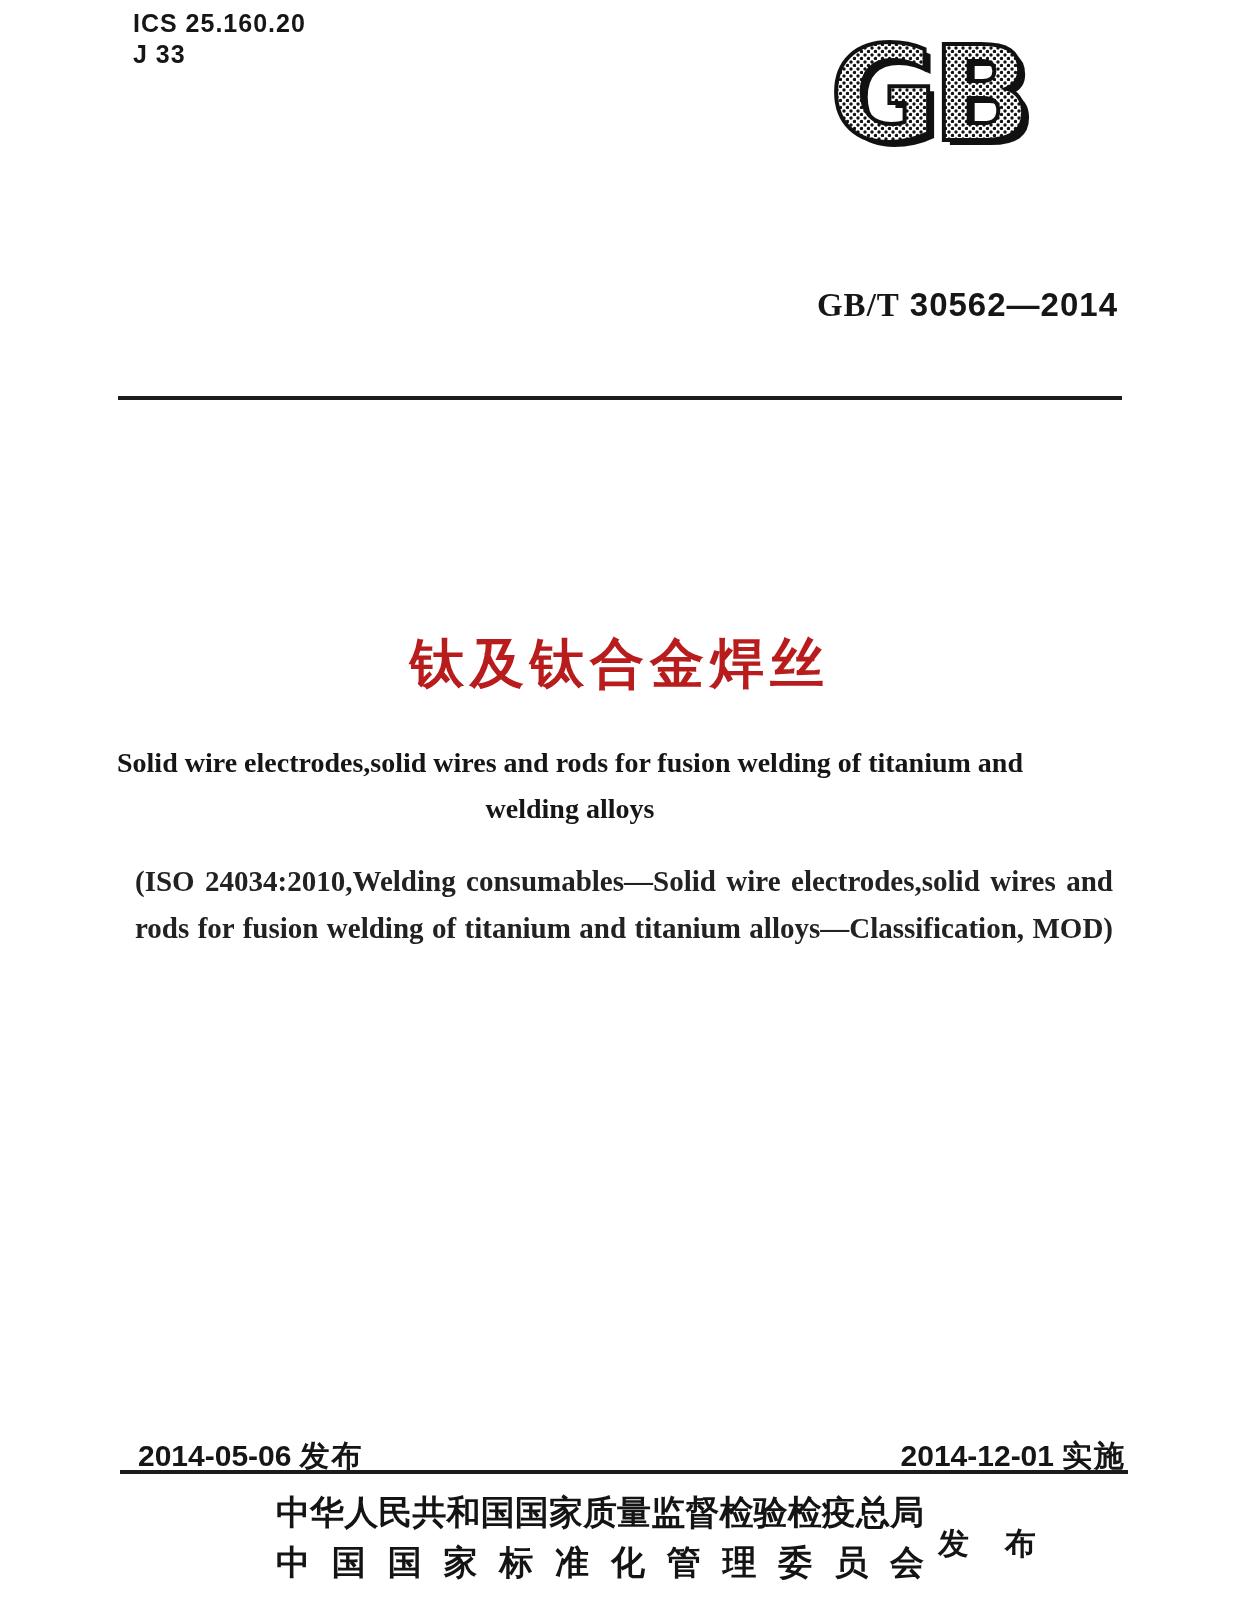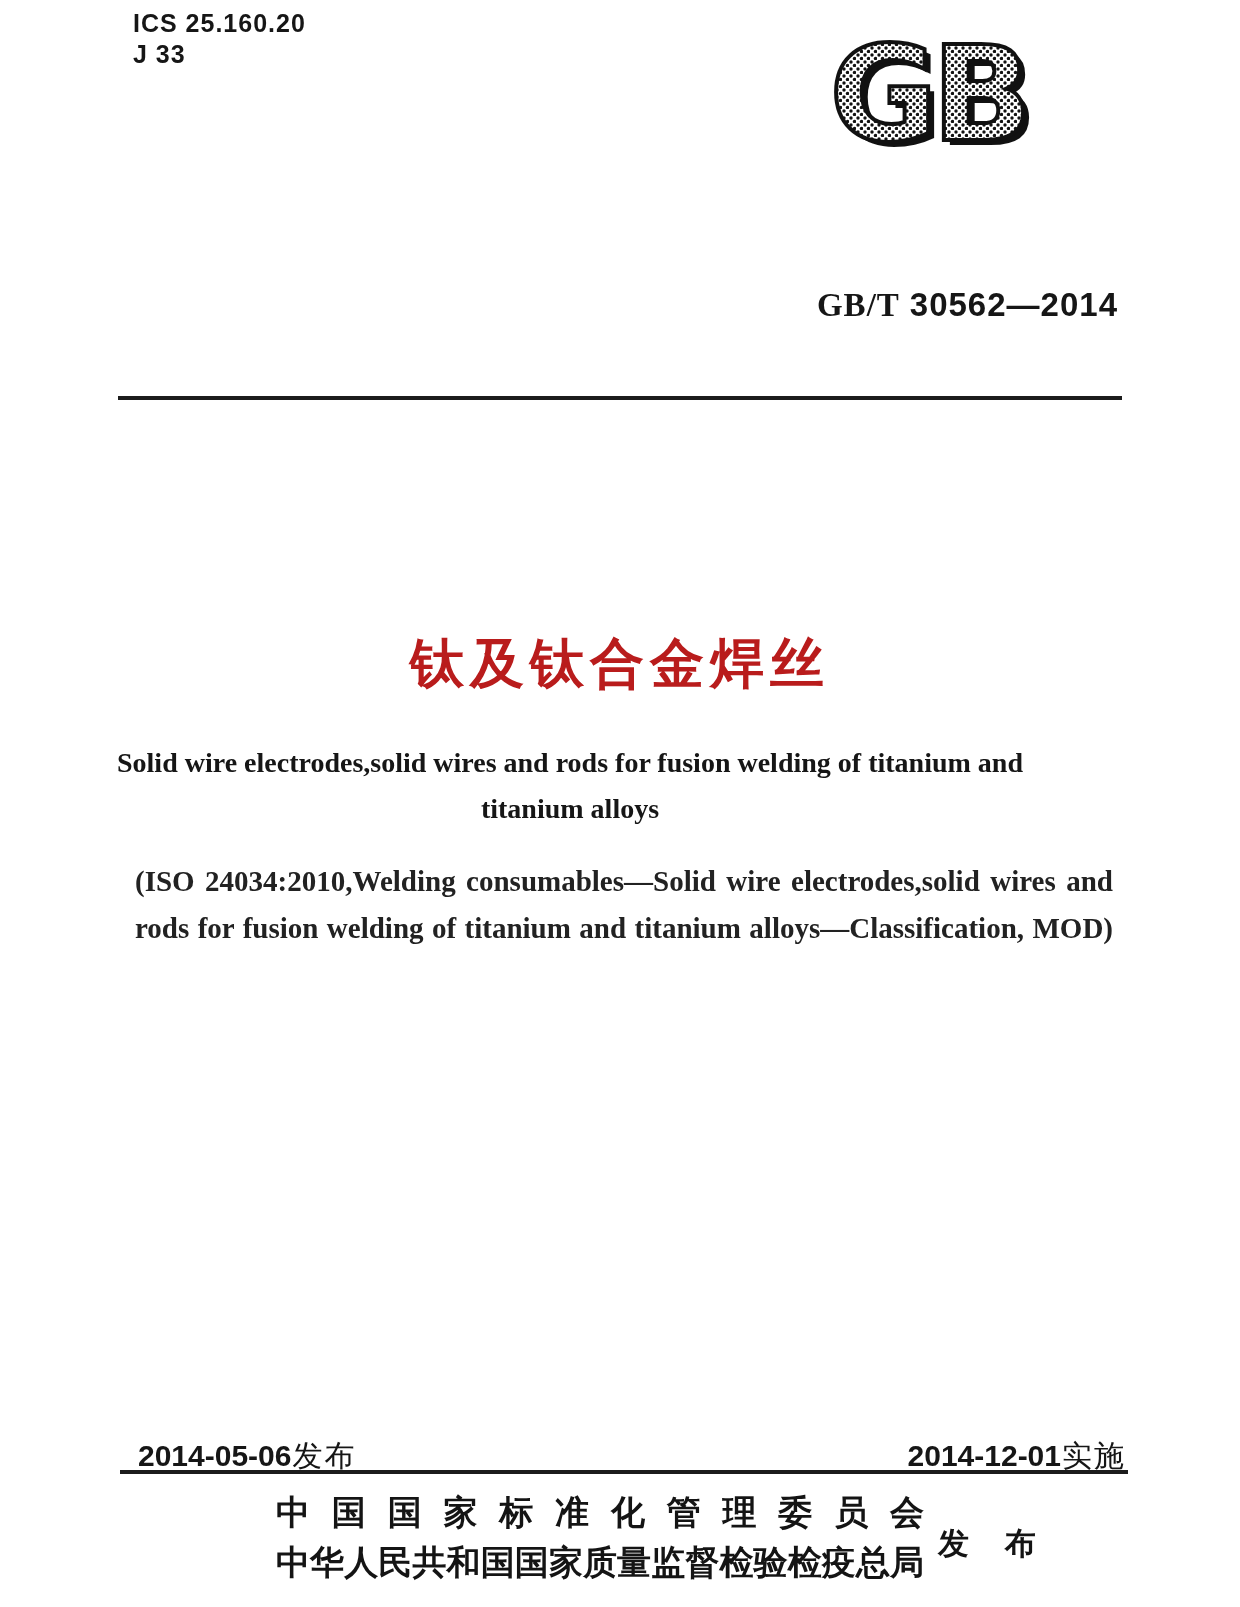--- a/index.html
+++ b/index.html
@@ -54,21 +54,21 @@
     font-family:"Liberation Serif","DejaVu Serif",serif;
   }
   .iso .iso-line{text-align:justify;text-align-last:justify;white-space:nowrap;}
   .dates{
     position:absolute;left:138px;top:1436px;width:988px;
     display:flex;justify-content:space-between;align-items:baseline;
     font-size:30px;color:#161616;
     font-family:"Liberation Sans","DejaVu Sans",sans-serif;
     font-weight:600;
   }
-  .dates .d-label{font-weight:400;margin-left:1px;letter-spacing:2px;}
+  .dates .d-label{font-weight:700;margin-left:8px;letter-spacing:2px;}
   .issuers{
     position:absolute;left:276px;top:1488px;width:648px;
     font-size:34px;font-weight:700;line-height:50px;color:#141414;
     font-family:"Liberation Serif","DejaVu Serif",serif;
   }
   .issuers .issuer-line{text-align:justify;text-align-last:justify;white-space:nowrap;}
   .publish{
     position:absolute;left:938px;top:1523px;
     font-size:31px;font-weight:700;letter-spacing:14px;
     color:#141414;white-space:nowrap;
@@ -105,39 +105,39 @@
   <div class="stdnum">
     <span class="prefix">GB/T</span><span class="digits">30562—2014</span>
   </div>
 
   <div class="rule rule-top"></div>
 
   <div class="title-cn">钛及钛合金焊丝</div>
 
   <div class="title-en">
     <div>Solid wire electrodes,solid wires and rods for fusion welding of titanium and</div>
-    <div>titanium alloys</div>
+    <div>welding alloys</div>
   </div>
 
   <div class="iso">
     <div class="iso-line">(ISO 24034:2010,Welding consumables—Solid wire electrodes,solid wires and</div>
     <div class="iso-line">rods for fusion welding of titanium and titanium alloys—Classification, MOD)</div>
   </div>
 
   <div class="dates">
     <div>
       <span>2014-05-06</span><span class="d-label">发布</span>
     </div>
     <div>
       <span>2014-12-01</span><span class="d-label">实施</span>
     </div>
   </div>
 
   <div class="rule rule-bottom"></div>
 
   <div class="issuers">
+    <div class="issuer-line">中华人民共和国国家质量监督检验检疫总局</div>
     <div class="issuer-line">中国国家标准化管理委员会</div>
-    <div class="issuer-line">中华人民共和国国家质量监督检验检疫总局</div>
   </div>
 
   <div class="publish">发 布</div>
 
 </div>
 
 </body></html>

